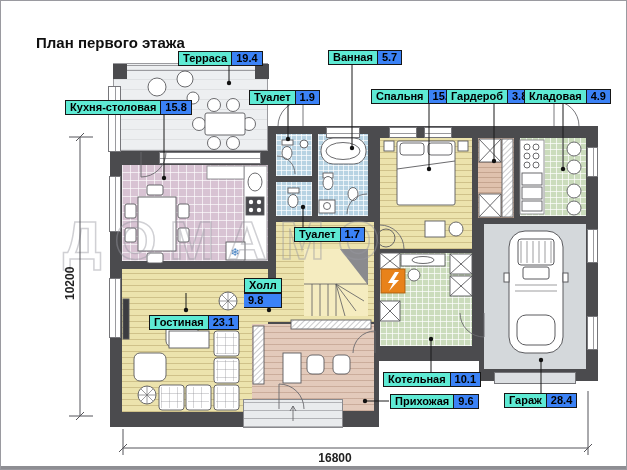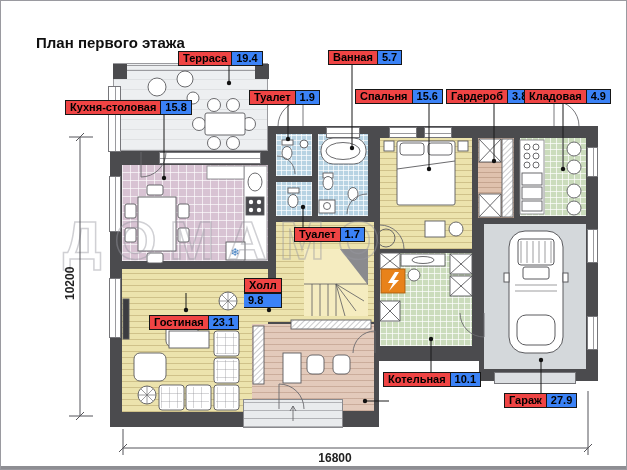--- a/index.html
+++ b/index.html
@@ -36,21 +36,21 @@
   .winv::after{content:"";position:absolute;top:0;bottom:0;left:50%;border-left:1px solid #9a9a9e;}
   .porch{position:absolute;background:#e9ebed;border:1px solid #8a8a8e;box-sizing:border-box;z-index:15;
     background-image:repeating-linear-gradient(0deg,rgba(110,110,115,.45) 0 1px,transparent 1px 8px);}
   .gdoor{position:absolute;background:#dcdfe2;border:1px solid #77777b;box-sizing:border-box;z-index:15;}
   .rail{position:absolute;border-top:1px solid #9b9b9f;border-bottom:1px solid #9b9b9f;z-index:12;}
 
   svg.layer{position:absolute;left:0;top:0;z-index:20;}
   svg.anno{position:absolute;left:0;top:0;z-index:35;}
 
   .lbl{position:absolute;display:flex;white-space:nowrap;z-index:40;font-size:11px;font-weight:bold;color:#000;}
-  .lbl .nm{background:#ef4444;border:1px solid #161616;padding:0 4px;line-height:13px;}
+  .lbl .nm{background:#5eead4;border:1px solid #161616;padding:0 4px;line-height:13px;}
   .lbl .ar{background:#3b82f6;border:1px solid #161616;border-left:none;padding:0 4px;line-height:13px;}
 
   .wm{position:absolute;font-weight:bold;color:transparent;z-index:30;pointer-events:none;}
   .wm-center{left:62px;top:208px;font-size:54px;letter-spacing:13px;
     -webkit-text-stroke:1.5px rgba(150,150,160,.45);}
   .wm-corner{left:438px;top:438px;font-size:26px;letter-spacing:5px;
     -webkit-text-stroke:1.3px rgba(120,120,130,.65);}
 </style>
 </head>
 <body>
@@ -312,21 +312,21 @@
       <span class="ar">15.8</span>
   </div>
   <div class="lbl" style="left:248px;top:89px;">
     <span class="nm">Туалет</span>
       <span class="ar">1.9</span>
   </div>
   <div class="lbl" style="left:327px;top:49px;">
     <span class="nm">Ванная</span>
       <span class="ar">5.7</span>
   </div>
-  <div class="lbl" style="left:354px;top:88px;">
+  <div class="lbl" style="left:370px;top:88px;">
     <span class="nm">Спальня</span>
       <span class="ar">15.6</span>
   </div>
   <div class="lbl" style="left:445px;top:88px;">
     <span class="nm">Гардероб</span>
       <span class="ar">3.8</span>
   </div>
   <div class="lbl" style="left:523px;top:88px;">
     <span class="nm">Кладовая</span>
       <span class="ar">4.9</span>
@@ -340,19 +340,23 @@
       <span class="ar">23.1</span>
   </div>
   <div class="lbl" style="left:243px;top:277px;flex-direction:column;">
     <span class="nm">Холл</span>
       <span class="ar">9.8</span>
   </div>
   <div class="lbl" style="left:382px;top:371px;">
     <span class="nm">Котельная</span>
       <span class="ar">10.1</span>
   </div>
+  <div class="lbl" style="left:389px;top:393px;">
+    <span class="nm">Прихожая</span>
+      <span class="ar">9.6</span>
+  </div>
   <div class="lbl" style="left:503px;top:392px;">
     <span class="nm">Гараж</span>
-      <span class="ar">27.9</span>
+      <span class="ar">28.4</span>
   </div>
 
   <div class="bottombar"></div>
 </div>
 
 </body></html>

